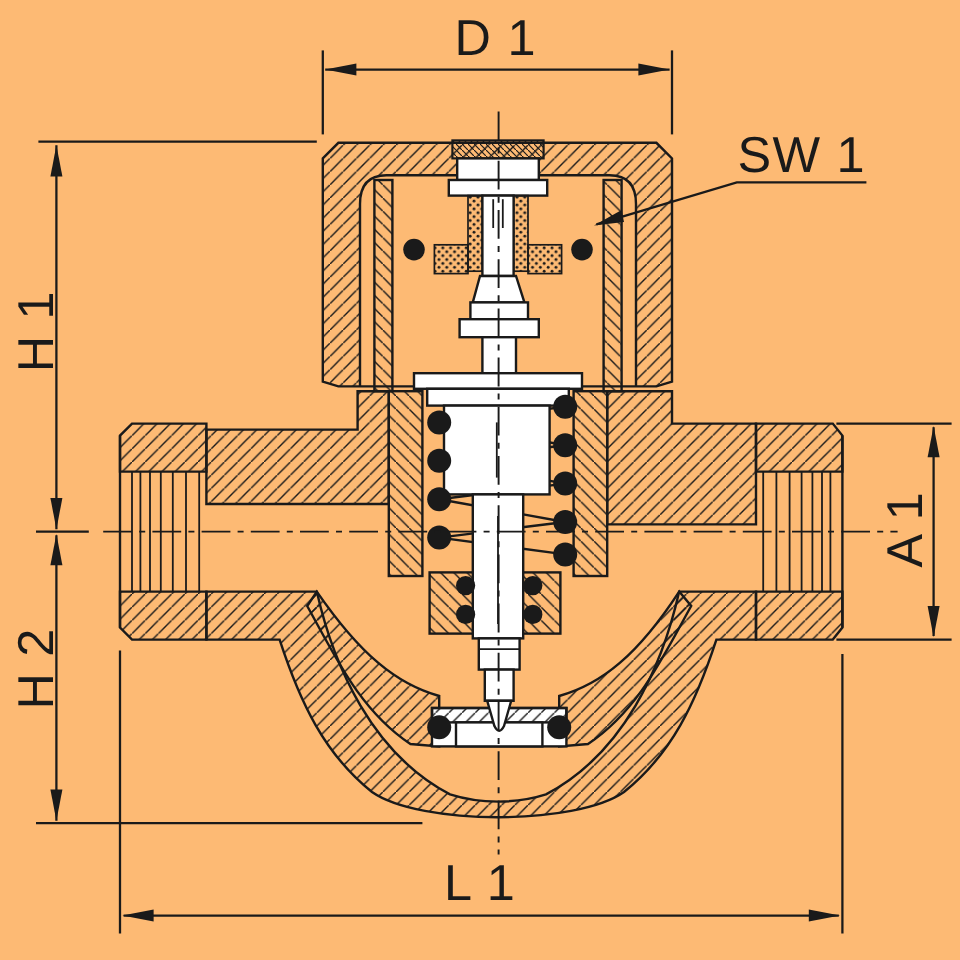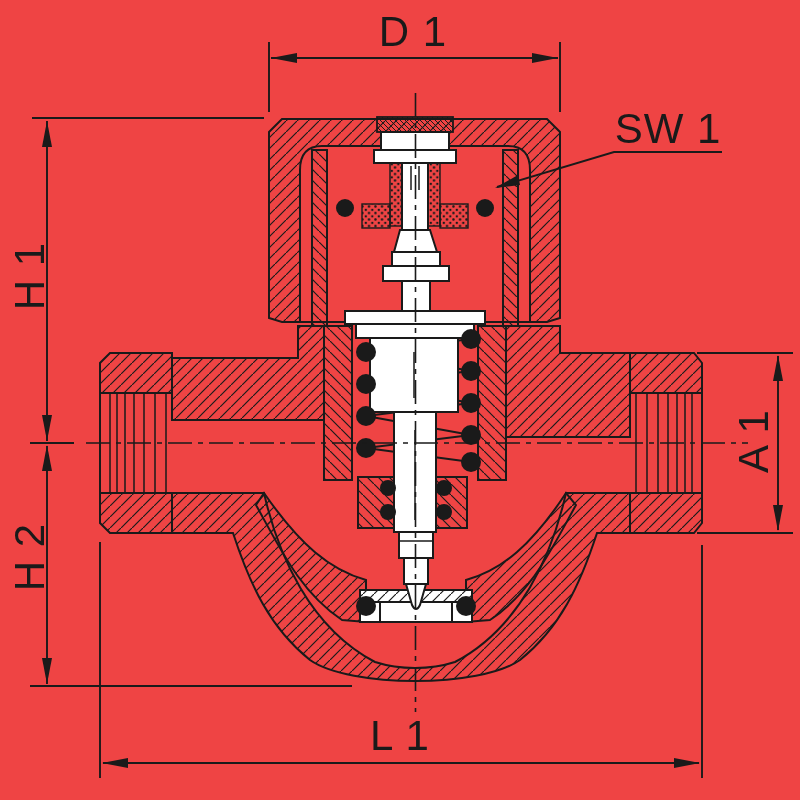--- a/index.html
+++ b/index.html
@@ -1,16 +1,16 @@
 <!DOCTYPE html>
 <html><head>
 <meta charset="utf-8">
 <style>
   html,body{margin:0;padding:0;background:#ffffff;}
-  .stage{position:relative;width:800px;height:800px;background:#ef4444;overflow:hidden;}
+  .stage{position:relative;width:800px;height:800px;background:#fdba74;overflow:hidden;}
   svg{display:block;}
   .oline{fill:#ffffff;stroke:#1a1a1a;stroke-width:2;}
   .hA{fill:url(#ph);stroke:#1a1a1a;stroke-width:2;}
   .hB{fill:url(#pb);stroke:#1a1a1a;stroke-width:2;}
   .hK{fill:url(#pk);stroke:#1a1a1a;stroke-width:1.8;}
   .hD{fill:url(#pd);stroke:#1a1a1a;stroke-width:1.4;}
   .ln{stroke:#1a1a1a;stroke-width:2;fill:none;}
   .ln-thin{stroke:#1a1a1a;stroke-width:1.5;fill:none;}
   .dim{stroke:#1a1a1a;stroke-width:1.9;fill:none;}
   .cl{stroke:#1a1a1a;stroke-width:1.6;fill:none;stroke-dasharray:24 6 5 6;}

